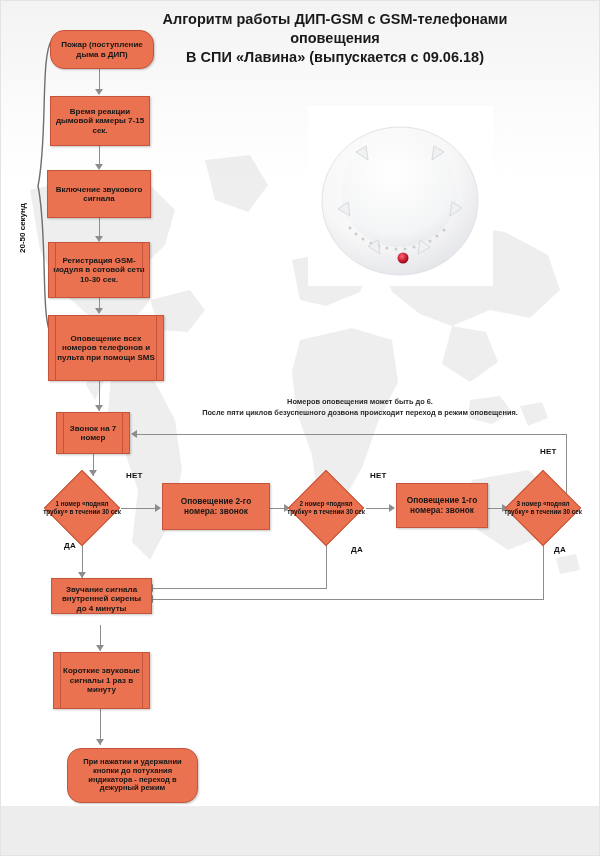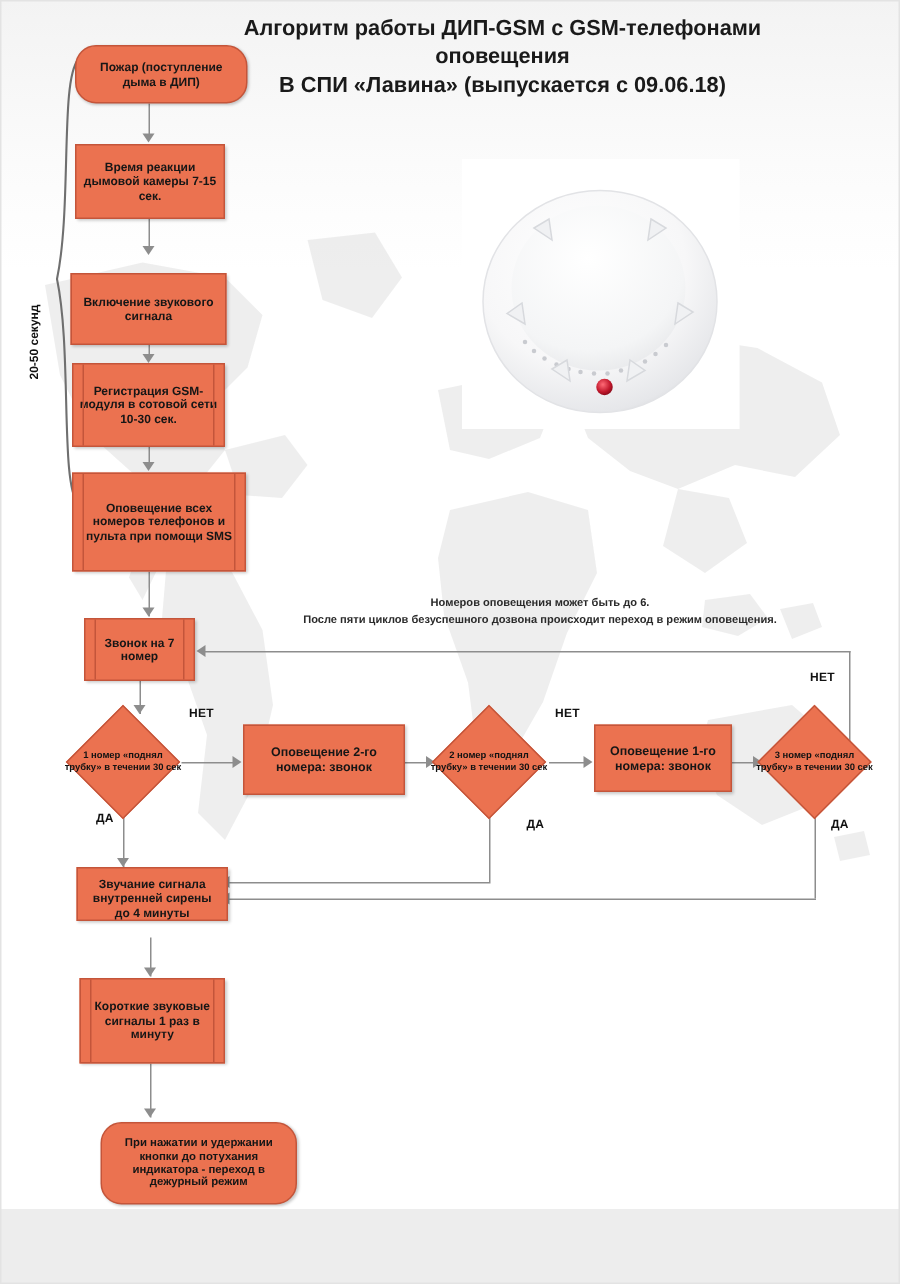--- a/index.html
+++ b/index.html
@@ -223,35 +223,35 @@
 
       <circle cx="95" cy="152" r="5.5" fill="url(#led)"></circle>
     </svg>
   </div>
 
   <svg class="brace" style="left:22px;top:38px;width:34px;height:300px;" viewBox="0 0 34 300">
     <path d="M30 2 C18 16, 26 100, 16 148 C26 196, 18 284, 30 298" fill="none" stroke="#6f6f6f" stroke-width="1.4"></path>
   </svg>
   <div class="brace-caption" style="left:18px;top:253px;">20-50 секунд</div>
 
-  <div class="node terminator" style="left:50px;top:30px;width:115px;height:39px;font-size:8px;">
+  <div class="node terminator" style="left:50px;top:30px;width:104px;height:39px;font-size:8px;">
     <span>Пожар (поступление дыма в ДИП)</span>
   </div>
 
   <div class="ln v" style="left:99px;top:69px;height:22px;"></div>
   <div class="arw down" style="left:95px;top:89px;"></div>
 
   <div class="node process" style="left:50px;top:96px;width:100px;height:50px;font-size:8px;">
     <span>Время реакции дымовой камеры  7-15 сек.</span>
   </div>
 
   <div class="ln v" style="left:99px;top:146px;height:20px;"></div>
   <div class="arw down" style="left:95px;top:164px;"></div>
 
-  <div class="node process" style="left:47px;top:170px;width:104px;height:48px;font-size:8px;margin-top:12px;">
+  <div class="node process" style="left:47px;top:170px;width:104px;height:48px;font-size:8px;">
     <span>Включение звукового сигнала</span>
   </div>
 
   <div class="ln v" style="left:99px;top:218px;height:20px;"></div>
   <div class="arw down" style="left:95px;top:236px;"></div>
 
   <div class="node process bars" style="left:48px;top:242px;width:102px;height:56px;font-size:8px;">
     <span>Регистрация GSM-модуля в сотовой сети 10-30 сек.</span>
   </div>
 

